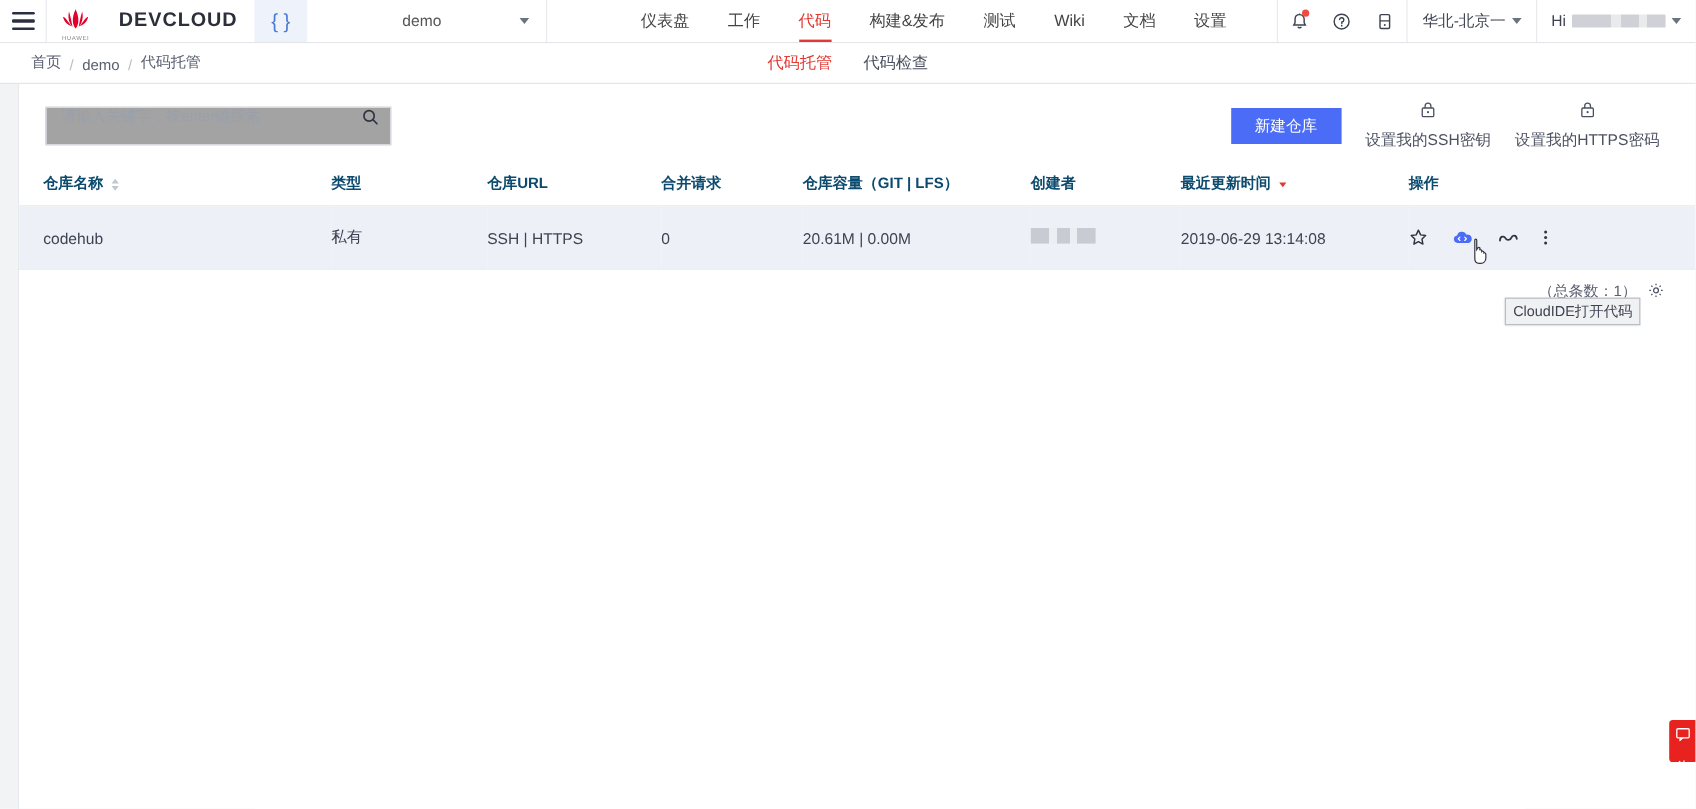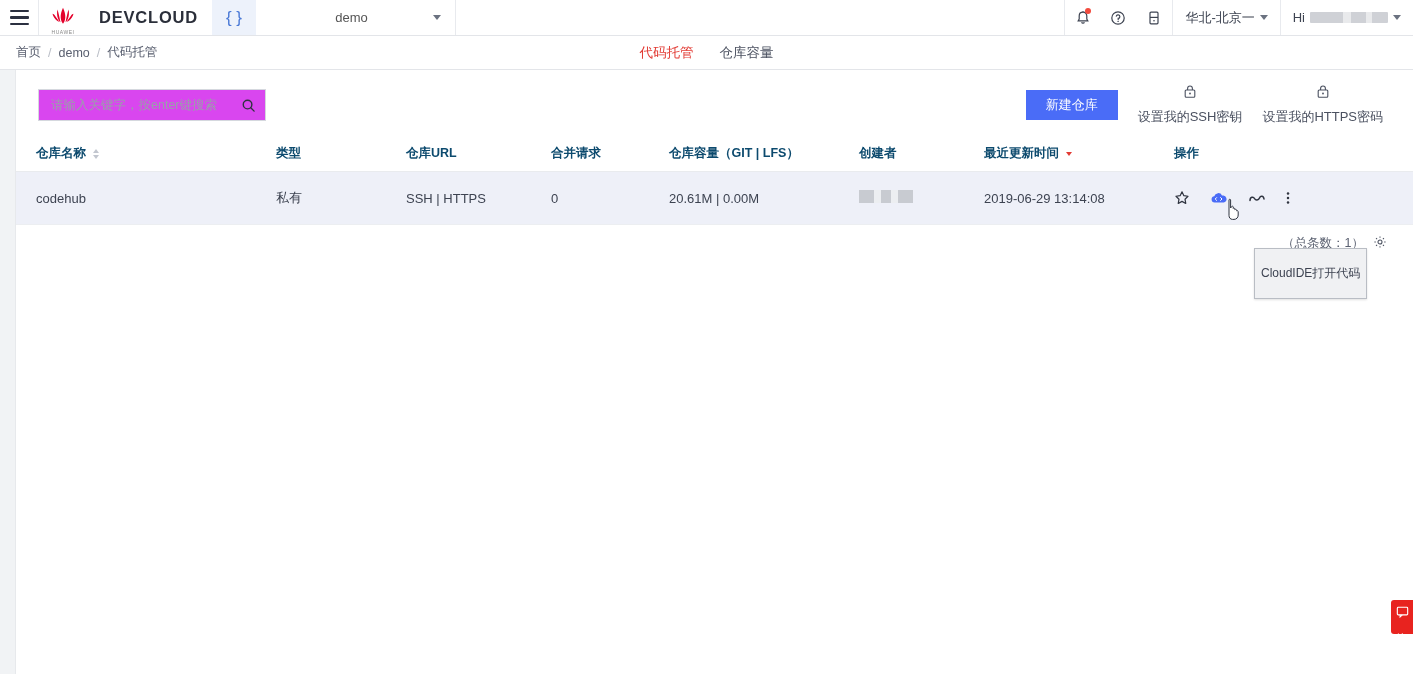--- a/index.html
+++ b/index.html
@@ -78,42 +78,42 @@
     background: linear-gradient(90deg,#cfd1d6 0 42%, #e9eaec 42% 52%, #cfd1d6 52% 72%, #e9eaec 72% 80%, #cfd1d6 80% 100%);
     vertical-align: middle; border-radius: 1px;
   }
   .chev { display:inline-block; width:0;height:0;border-left:4px solid transparent;border-right:4px solid transparent;border-top:5px solid #6b7280;}
 
   
   .crumbbar {
     height: 34px; background: #fff; border-bottom: 1px solid #e3e5e9;
     display: flex; align-items: center; position: relative;
   }
-  .crumbs { padding-left: 16px; color: #5a6070; font-size: 12.5px; display: flex; gap: 7px; align-items:center;}
+  .crumbs { padding-left: 26px; color: #5a6070; font-size: 12.5px; display: flex; gap: 7px; align-items:flex-end;}
   .crumbs .sep { color: #b9bdc6; }
   .crumbs .c { cursor: pointer; }
   .subtabs {
     position: absolute; left: 0; right: 0; top: 0; bottom: 0;
     display: flex; justify-content: center; align-items: center; gap: 26px;
     pointer-events: none;
   }
   .subtab { font-size: 13.5px; color: #4b5160; cursor: pointer; pointer-events: auto; }
   .subtab.active { color: #e23a33; }
 
   
   .page { display: flex; height: calc(674px - 70px); }
   .gutter { width: 16px; background: #f1f3f5; border-right: 1px solid #e7e9ec; }
   .card { flex: 1; background: #fff; position: relative; }
 
   .toolbar {
     display: flex; align-items: center; padding: 14px 30px 10px 22px;
   }
   .searchbox {
-    width: 228px; height: 32px; border: 1px solid #d5d8de; background:#d946ef;
-    display: flex; align-items: center; padding: 0 9px 0 12px;
+    width: 288px; height: 32px; border: 1px solid #d5d8de; background:#a3a3a3;
+    display: flex; align-items: flex-start; padding: 0 9px 0 12px;
   }
   .searchbox input {
     flex: 1; border: none; outline: none; font-size: 12.5px; color: #333;
     font-family: "Liberation Sans", sans-serif; background: transparent;
   }
   .searchbox input::placeholder { color: #9aa0ab; }
   .mag { width:15px;height:15px; }
 
   .toolbar-right { margin-left: auto; display: flex; align-items: center; gap: 20px; }
   .btn-primary {
@@ -142,21 +142,21 @@
     background: linear-gradient(90deg,#c8cbd1 0 28%, #eceef1 28% 40%, #c8cbd1 40% 60%, #eceef1 60% 72%, #c8cbd1 72% 100%);
   }
   .actions { display: flex; align-items: center; gap: 20px; position: relative; }
   .act-ico { cursor: pointer; color: #3d4351; display:flex; align-items:center; }
 
   .cursor-hand { position: absolute; left: 50px; top: 8px; pointer-events: none; }
 
   .tooltip {
     position: absolute; left: 1258px; top: 216px;
     background: #f0f1f3; border: 1px solid #b9bdc4;
-    font-size: 12px; color: #3d4351; padding: 16px 6px; white-space: nowrap;
+    font-size: 12px; color: #3d4351; padding: 2px 6px; white-space: nowrap;
     box-shadow: 0 1px 2px rgba(0,0,0,.12);
   }
 
   .pager {
     display: flex; align-items: center; justify-content: flex-end; gap: 9px;
     padding: 10px 26px 0 0; font-size: 12.5px; color: #5a6070;
   }
 
   
   .consult {
@@ -197,20 +197,46 @@
 
   <div class="brace-cell">
     <span>{ }</span>
   </div>
 
   <div class="project-cell">
     <span class="project-name">demo</span>
     <span class="chev"></span>
   </div>
 
+  <div class="mainnav">
+    <div class="navitem">
+        <span>仪表盘</span>
+      </div>
+    <div class="navitem">
+        <span>工作</span>
+      </div>
+    <div class="navitem active">
+        <span>代码</span>
+      </div>
+    <div class="navitem">
+        <span>构建&amp;发布</span>
+      </div>
+    <div class="navitem">
+        <span>测试</span>
+      </div>
+    <div class="navitem">
+        <span>Wiki</span>
+      </div>
+    <div class="navitem">
+        <span>文档</span>
+      </div>
+    <div class="navitem">
+        <span>设置</span>
+      </div>
+  </div>
 
   <div class="rightbar">
     <div class="icon-cell bordered">
       <svg width="16" height="16" viewBox="0 0 16 16" fill="none" stroke="#3d4351" stroke-width="1.2">
         <path d="M8 2.2 C5.6 2.2 4.2 3.8 4.2 6 V9 L3.2 10.8 H12.8 L11.8 9 V6 C11.8 3.8 10.4 2.2 8 2.2 Z"></path>
         <path d="M6.6 12.2 a1.5 1.5 0 0 0 2.8 0"></path>
         <path d="M8 2.2 V1.2"></path>
       </svg>
       <span class="bell-dot"></span>
     </div>
@@ -243,21 +269,21 @@
 <div class="crumbbar">
   <div class="crumbs">
     <span class="c">首页</span>
     <span class="sep">/</span>
     <span class="c">demo</span>
     <span class="sep">/</span>
     <span class="c">代码托管</span>
   </div>
   <div class="subtabs">
     <div class="subtab active">代码托管</div>
-    <div class="subtab">仓库容量</div>
+    <div class="subtab">代码检查</div>
   </div>
 </div>
 
 <div class="page">
   <div class="gutter"></div>
 
   <div class="card">
 
     <div class="toolbar">
       <div class="searchbox">

